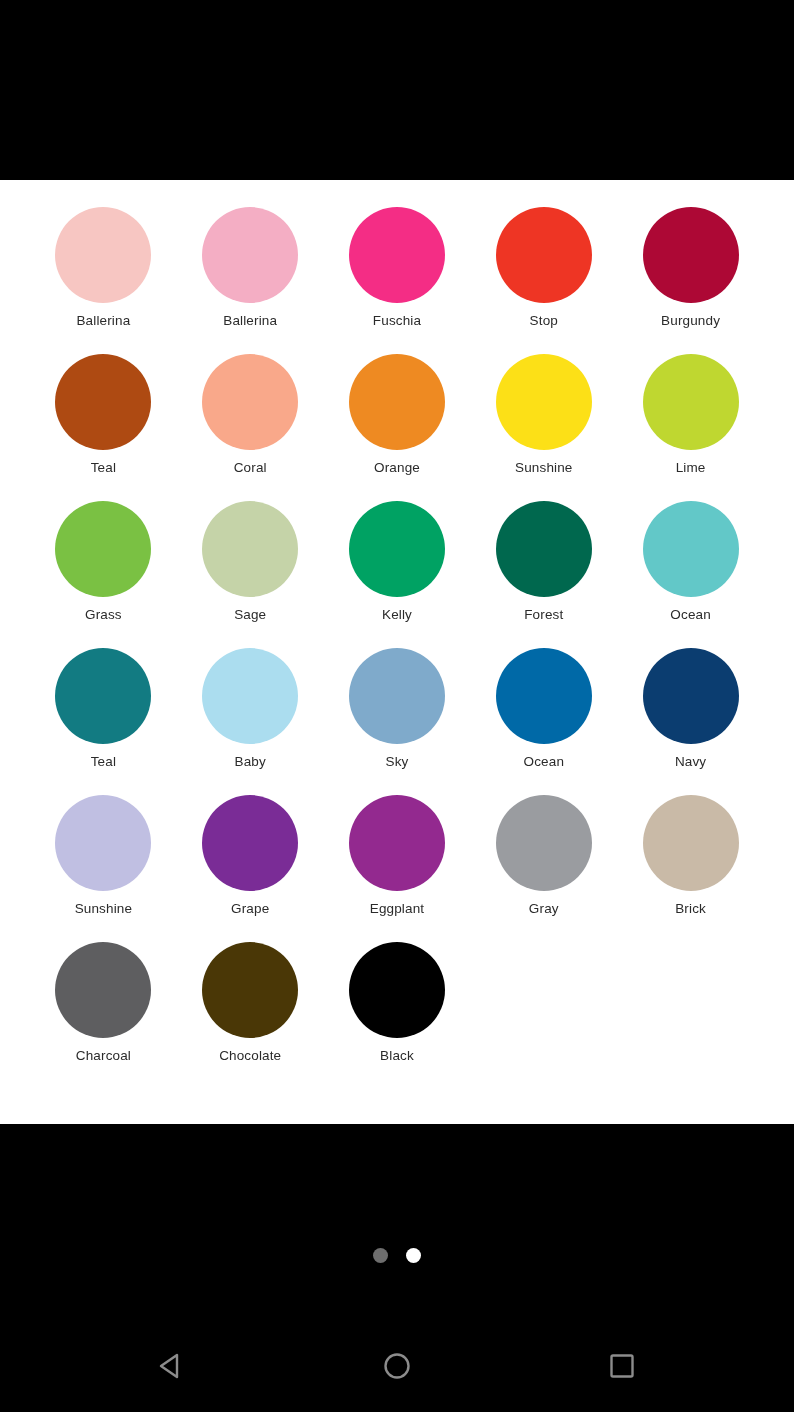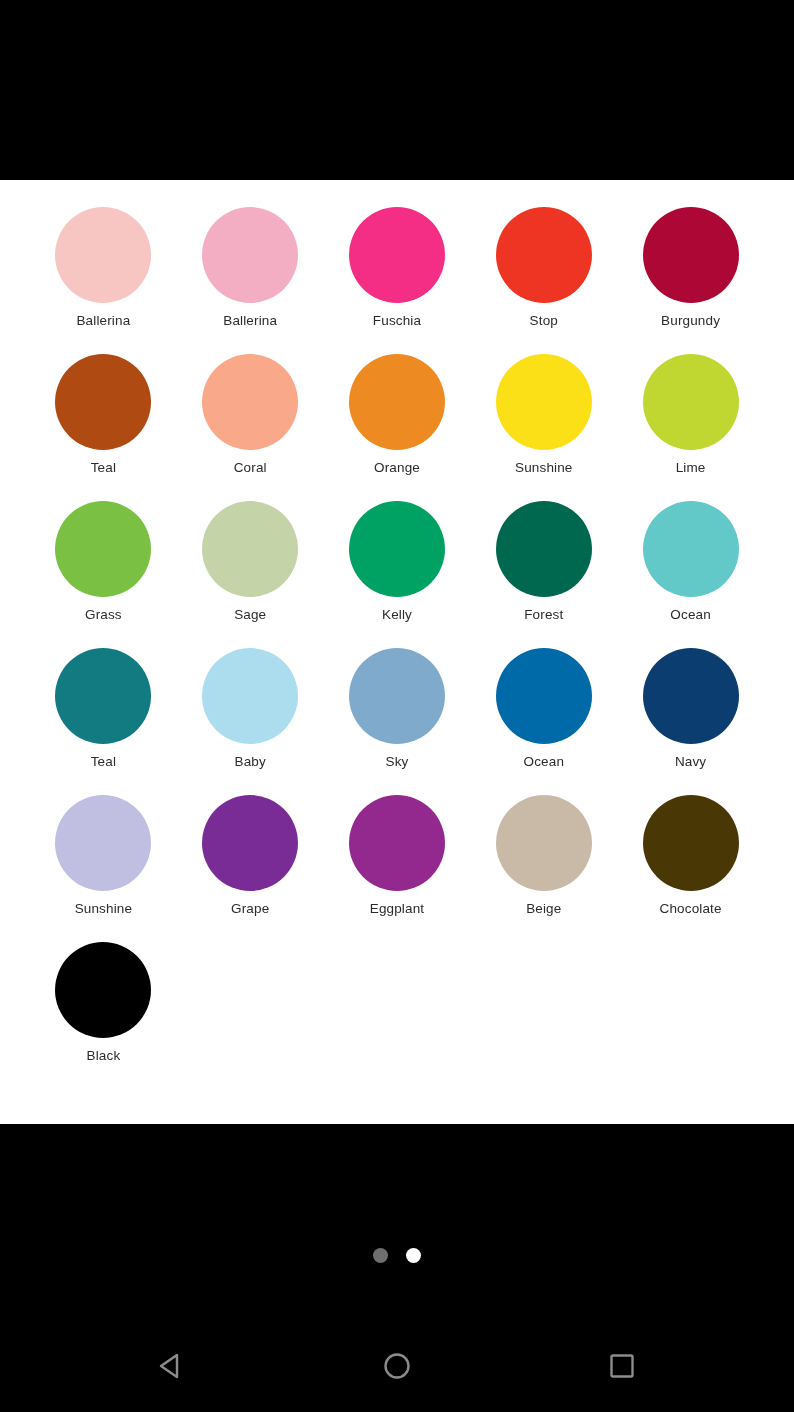--- a/index.html
+++ b/index.html
@@ -227,22 +227,30 @@
         </div>
         <div class="swatch-cell">
           <span class="swatch-dot" style="background: rgb(122, 44, 150);"></span>
           <span class="swatch-label">Grape</span>
         </div>
         <div class="swatch-cell">
           <span class="swatch-dot" style="background: rgb(147, 41, 143);"></span>
           <span class="swatch-label">Eggplant</span>
         </div>
         <div class="swatch-cell">
+          <span class="swatch-dot" style="background: rgb(154, 156, 160);"></span>
+          <span class="swatch-label">Gray</span>
+        </div>
+        <div class="swatch-cell">
           <span class="swatch-dot" style="background: rgb(201, 186, 167);"></span>
-          <span class="swatch-label">Beige</span>
+          <span class="swatch-label">Brick</span>
+        </div>
+        <div class="swatch-cell">
+          <span class="swatch-dot" style="background: rgb(94, 94, 96);"></span>
+          <span class="swatch-label">Charcoal</span>
         </div>
         <div class="swatch-cell">
           <span class="swatch-dot" style="background: rgb(74, 55, 6);"></span>
           <span class="swatch-label">Chocolate</span>
         </div>
         <div class="swatch-cell">
           <span class="swatch-dot" style="background: rgb(0, 0, 0);"></span>
           <span class="swatch-label">Black</span>
         </div>
       </div>

